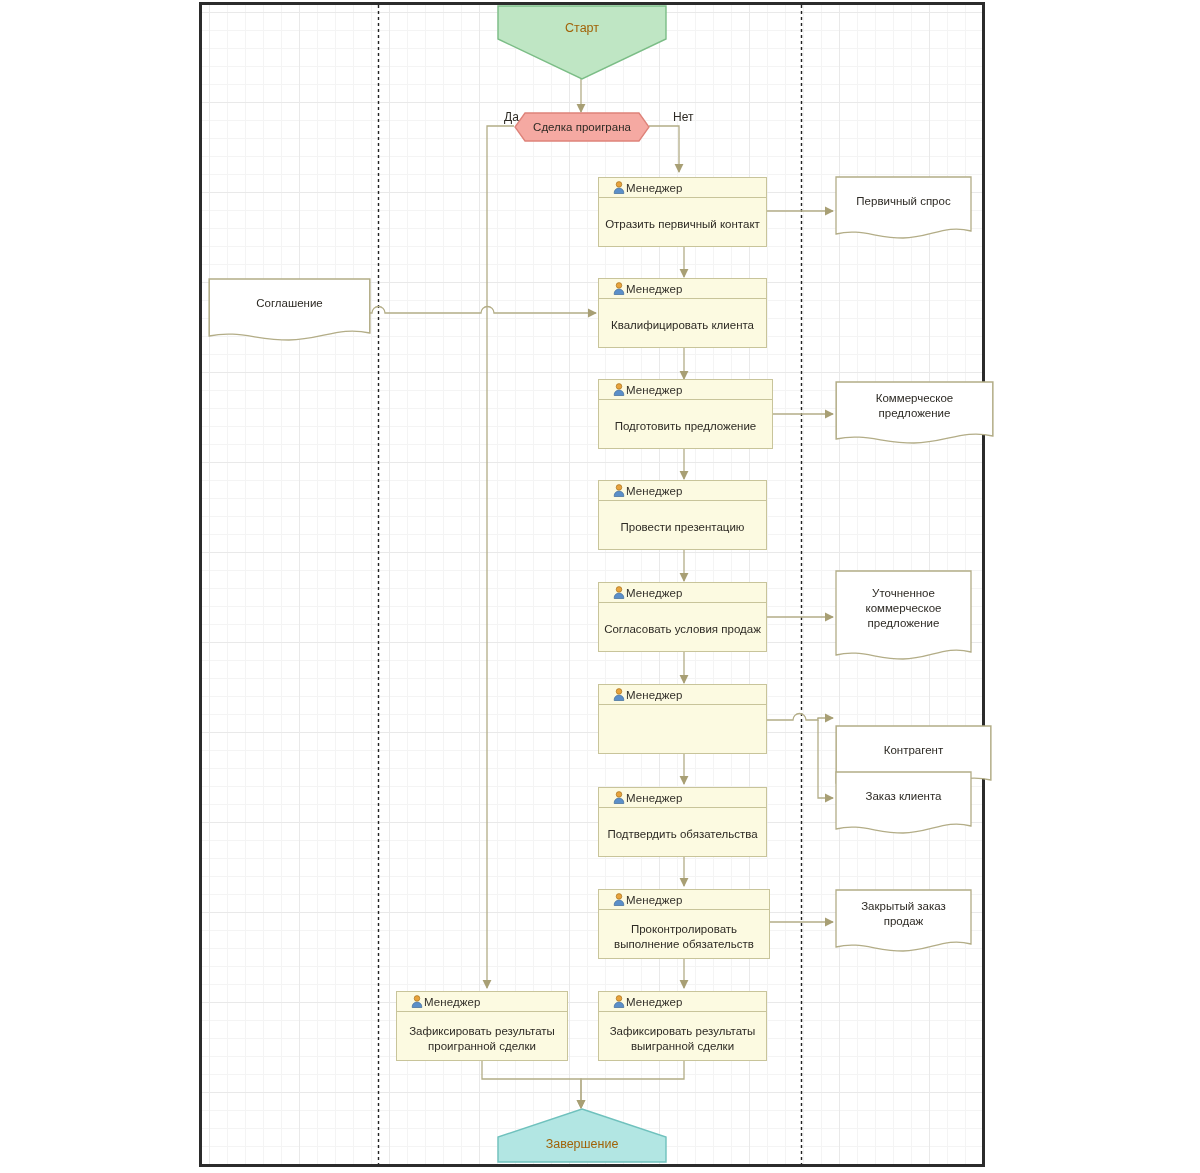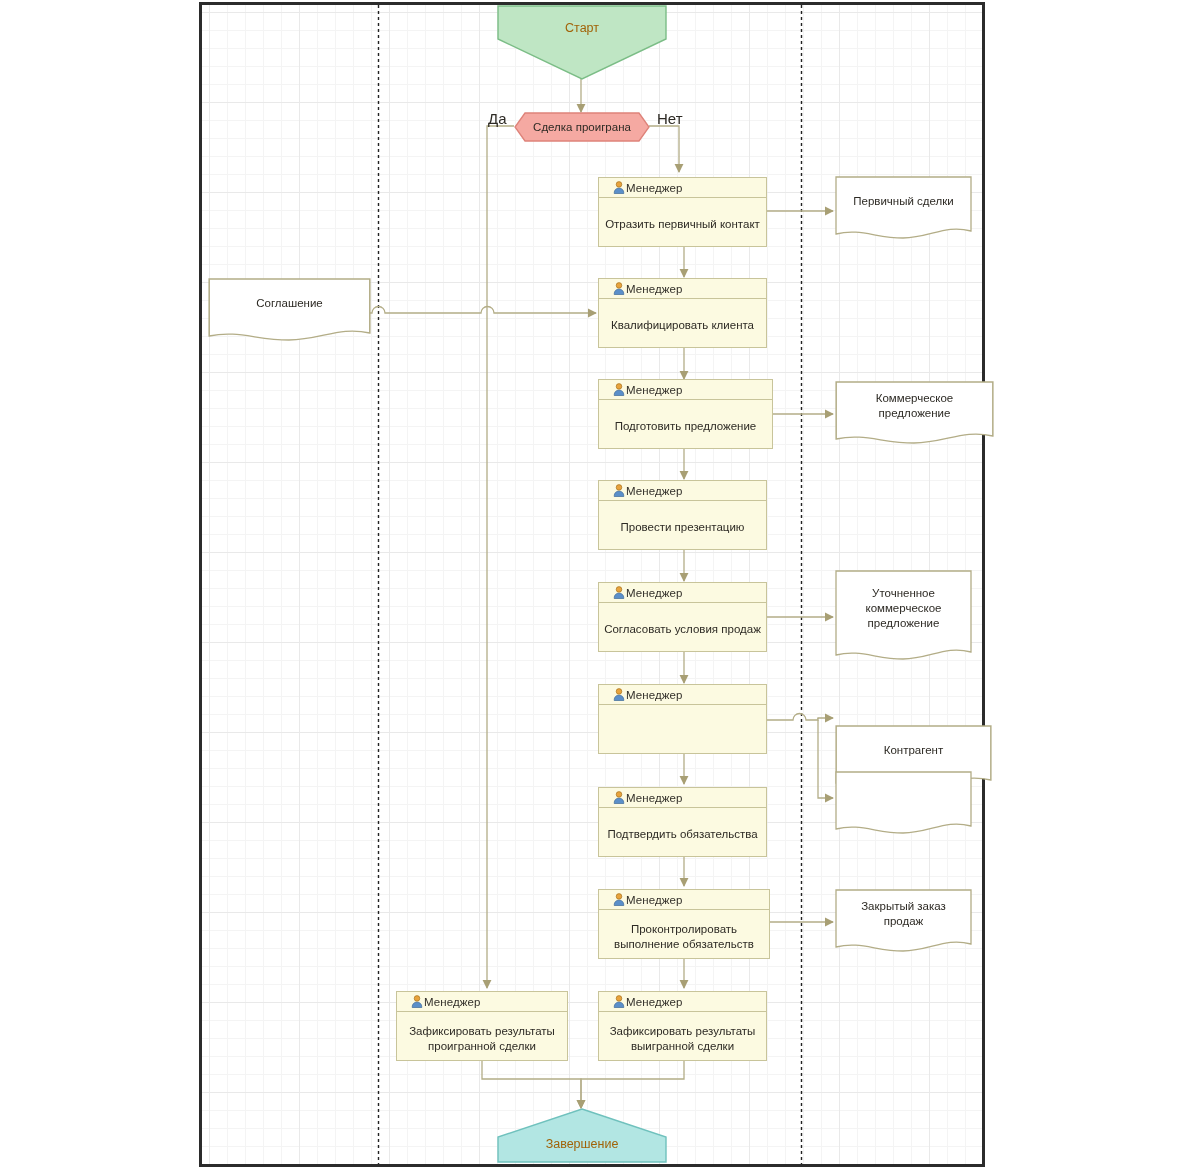--- a/index.html
+++ b/index.html
@@ -120,24 +120,25 @@
   .decision svg { position: absolute; left:0; top:0; width:100%; height:100%; }
   .decision .dec-text {
     position: absolute; left:0; right:0; top:0; bottom:0;
     display:flex; align-items:center; justify-content:center;
   }
   .decision .dec-text span { font-size: 11.5px; color: #2d2a24; }
 
   
   .edge-label {
     position: absolute;
-    font-size: 15px;
+    font-size: 12px;
     color: #2d2a24;
     background: transparent;
     white-space: nowrap;
+    margin-left: 16px;
   }
 </style>
 </head>
 <body>
 
 <div id="canvas">
   <div id="frame">
     <div id="grid"></div>
   </div>
 
@@ -227,21 +228,21 @@
     <div class="task-body">
         <span>Отразить первичный контакт</span>
       </div>
   </div>
 
   <div class="node doc" style="left:835px; top:176px; width:137px; height:68px;">
     <svg class="doc-svg" viewBox="0 0 137 68" preserveAspectRatio="none">
       <path d="M1,1 H136 V55 C110,48 95,62 68,62 C41,62 25,52 1,58 Z" fill="#ffffff" stroke="#b3ad87" stroke-width="1.3"></path>
     </svg>
     <div class="doc-text">
-        <span>Первичный сделки</span>
+        <span>Первичный спрос</span>
       </div>
   </div>
 
   <div class="node task" style="left:598px; top:278px; width:169px; height:70px;">
     <div class="task-head">
       <svg class="person-icon" viewBox="0 0 12 13">
         <circle cx="6" cy="3.4" r="2.8" fill="#e8a33d" stroke="#9c6a16" stroke-width="0.6"></circle>
         <path d="M1.2 12.5 C1.2 8.6 3.2 7.2 6 7.2 C8.8 7.2 10.8 8.6 10.8 12.5 Z" fill="#5b8fc9" stroke="#2d5a8e" stroke-width="0.6"></path>
       </svg>
       <span class="lbl">Менеджер</span>
@@ -324,20 +325,23 @@
     </svg>
     <div class="doc-text">
         <span>Контрагент</span>
       </div>
   </div>
 
   <div class="node doc" style="left:835px; top:771px; width:137px; height:68px;">
     <svg class="doc-svg" viewBox="0 0 137 68" preserveAspectRatio="none">
       <path d="M1,1 H136 V55 C110,48 95,62 68,62 C41,62 25,52 1,58 Z" fill="#ffffff" stroke="#b3ad87" stroke-width="1.3"></path>
     </svg>
+    <div class="doc-text">
+        <span>Заказ клиента</span>
+      </div>
   </div>
 
   <div class="node task" style="left:598px; top:787px; width:169px; height:70px;">
     <div class="task-head">
       <svg class="person-icon" viewBox="0 0 12 13">
         <circle cx="6" cy="3.4" r="2.8" fill="#e8a33d" stroke="#9c6a16" stroke-width="0.6"></circle>
         <path d="M1.2 12.5 C1.2 8.6 3.2 7.2 6 7.2 C8.8 7.2 10.8 8.6 10.8 12.5 Z" fill="#5b8fc9" stroke="#2d5a8e" stroke-width="0.6"></path>
       </svg>
       <span class="lbl">Менеджер</span>
     </div>

